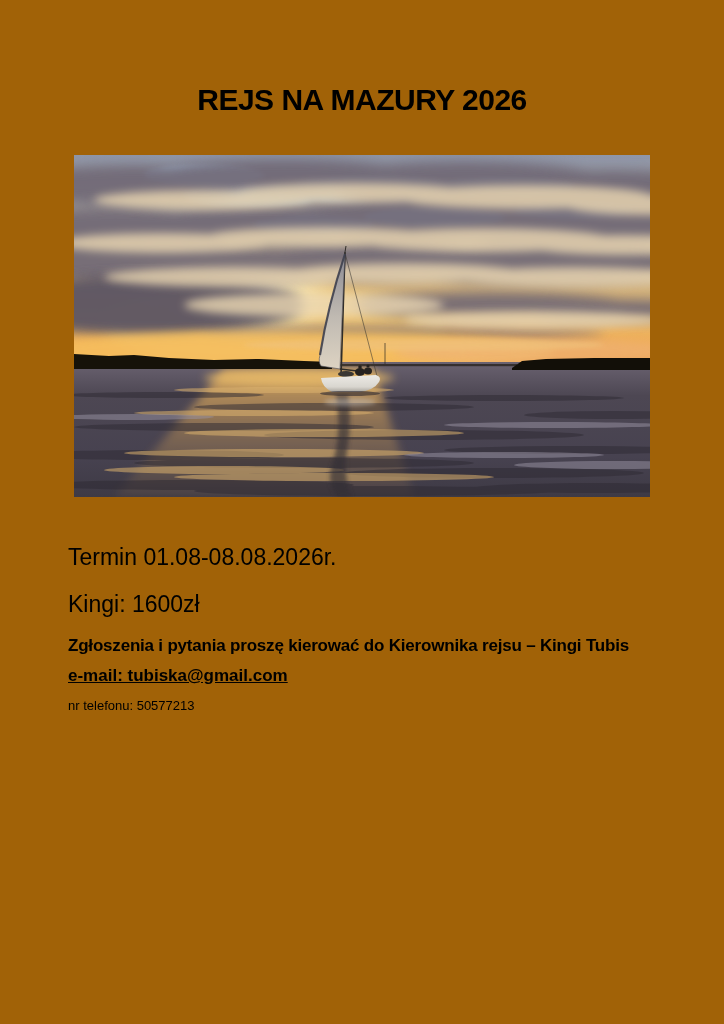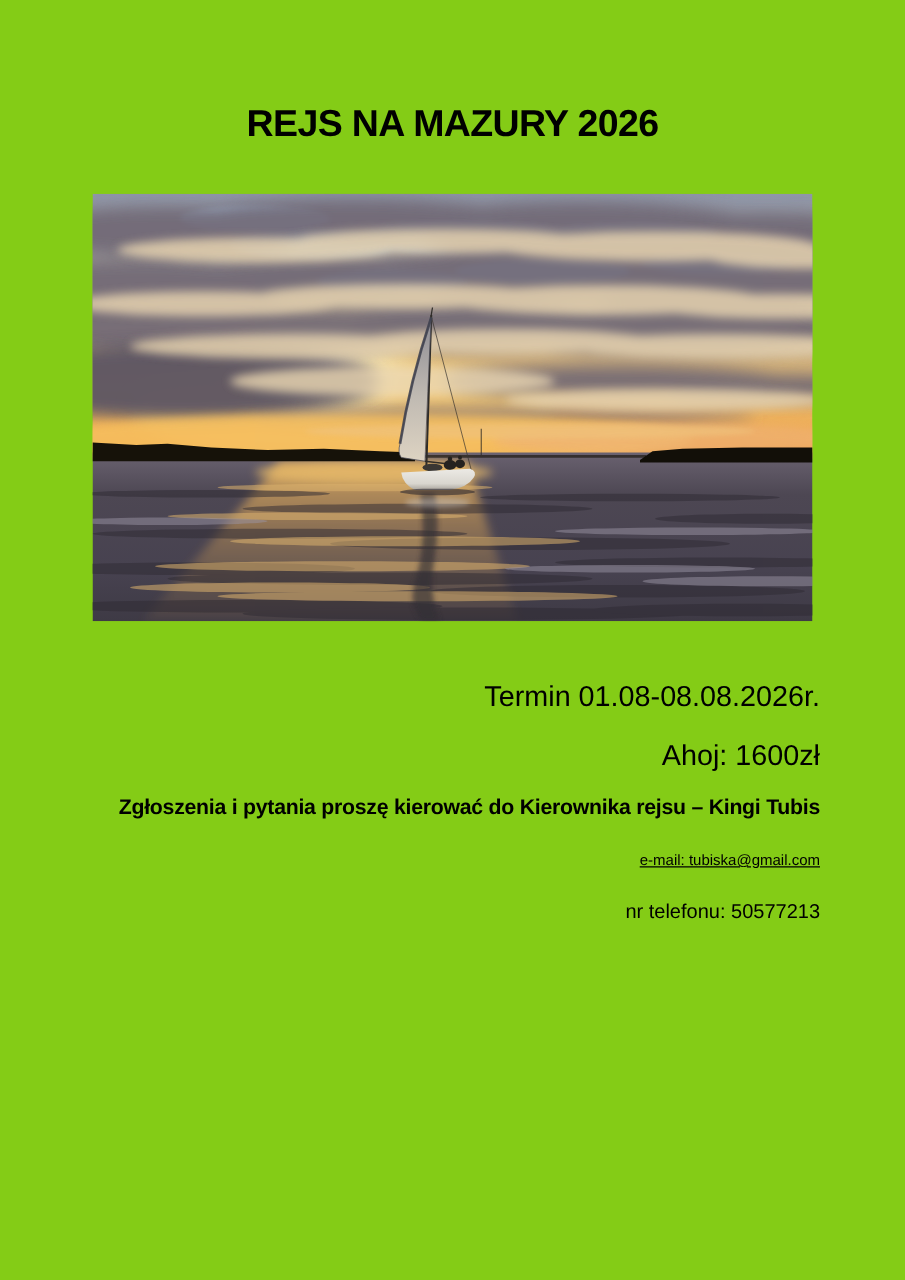--- a/index.html
+++ b/index.html
@@ -1,45 +1,45 @@
 <!DOCTYPE html>
 <html><head>
 <meta charset="utf-8">
 <style>
   html,body{margin:0;padding:0;background:#ffffff;}
   .page{
     width:724px;height:1024px;
-    background:#84cc16;
+    background:#a16207;
     font-family:"Liberation Sans",sans-serif;
     color:#000000;
     overflow:hidden;
     position:relative;
   }
   .title{
     margin:82px 0 0 0;
     text-align:center;
     font-size:30px;
     font-weight:700;
     line-height:36px;
     letter-spacing:-0.5px;
   }
   .photo{
     display:block;
     margin:37px auto 0 auto;
     width:576px;height:342px;
     line-height:0;
   }
   .photo svg{display:block;}
-  p{margin:0;text-align:right;}
+  p{margin:0;}
   .term-line{margin:46px 68px 0 68px;font-size:23px;line-height:28px;}
   .price-line{margin:19px 68px 0 68px;font-size:23px;line-height:28px;}
   .contact-line{margin:15px 68px 0 68px;font-size:17px;line-height:26px;letter-spacing:-0.2px;font-weight:bold;}
-  .email-line{margin:16px 68px;font-size:12px;line-height:26px;}
+  .email-line{margin:4px 68px;font-size:17px;line-height:26px;font-weight:bold;}
   .email-link{color:#000;text-decoration:underline;cursor:pointer;}
-  .phone-line{margin:0 68px;font-size:16px;line-height:26px;}
+  .phone-line{margin:0 68px;font-size:13px;line-height:26px;}
   .signoff{margin:6px 98px 0 68px;font-size:17px;line-height:26px;text-align:right;}
 </style>
 </head>
 <body>
 
 <div class="page">
 
   <h1 class="title">REJS NA MAZURY 2026</h1>
 
   <figure class="photo" role="img" aria-label="Sailboat silhouetted on a calm lake at sunset under dramatic golden and grey clouds">
@@ -199,18 +199,18 @@
         <circle cx="286" cy="212" r="1.8" fill="#25221f"></circle>
         <ellipse cx="294" cy="216" rx="4" ry="3.5" fill="#25221f"></ellipse>
         <circle cx="294" cy="211" r="1.6" fill="#25221f"></circle>
         <path d="M247,223 L302,220 Q308,222 305,227 Q300,235 286,237 L258,237 Q248,232 247,223 Z" fill="url(#hullG)"></path>
         <ellipse cx="276" cy="238.5" rx="30" ry="2.6" fill="#2e2a30" opacity="0.6"></ellipse>
       </g>
     </svg>
   </figure>
 
   <p class="term-line">Termin 01.08-08.08.2026r.</p>
-  <p class="price-line">Ahoj: 1600zł</p>
+  <p class="price-line">Kingi: 1600zł</p>
   <p class="contact-line">Zgłoszenia i pytania proszę kierować do Kierownika rejsu – Kingi Tubis</p>
   <p class="email-line"><a class="email-link">e-mail: tubiska@gmail.com</a></p>
   <p class="phone-line">nr telefonu: 50577213</p>
 
 </div>
 
 </body></html>

